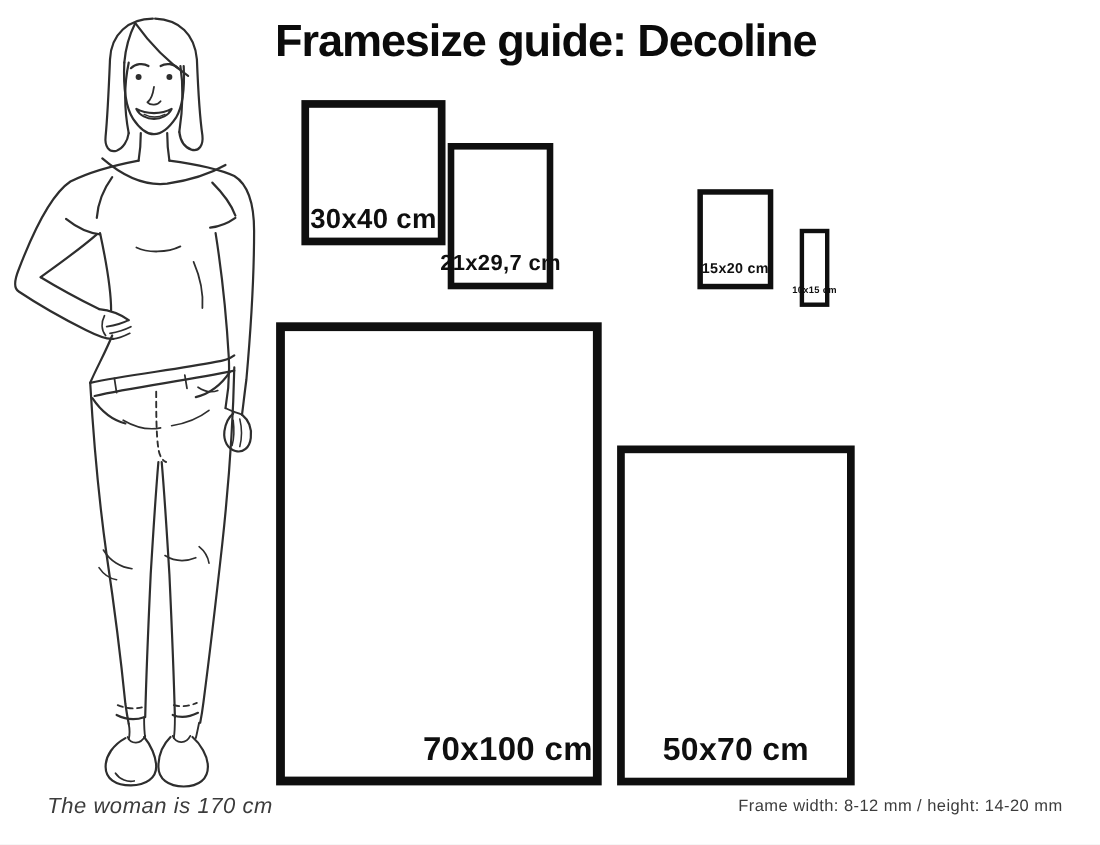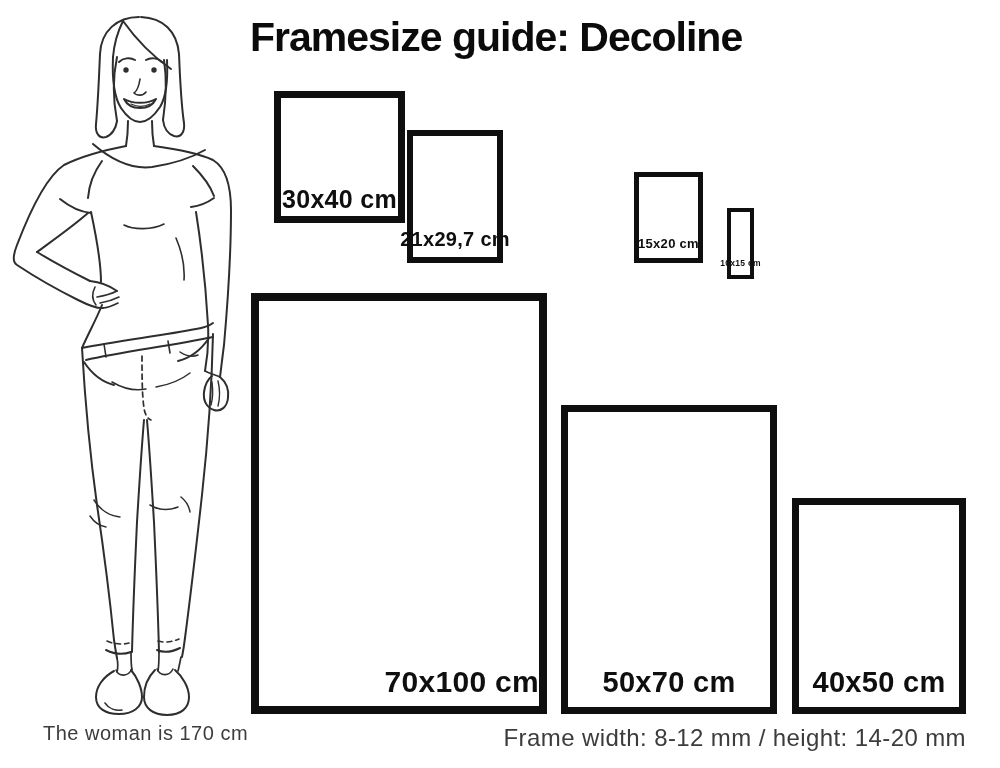--- a/index.html
+++ b/index.html
@@ -33,25 +33,25 @@
   .f5 { left:727px; top:192px; width:27px;  height:71px;  border-width:4px;margin-top:16px; }
   .f5 .lbl { font-size:8.5px; padding-bottom:8px; }
   .f6 { left:251px; top:293px; width:296px; height:421px; border-width:8px;justify-content:flex-end; }
   .f6 .lbl { font-size:30px; padding-bottom:9px; }
   .f7 { left:561px; top:405px; width:216px; height:309px; border-width:7px; }
   .f7 .lbl { font-size:29px; padding-bottom:10px; }
   .f8 { left:792px; top:498px; width:174px; height:216px; border-width:7px; }
   .f8 .lbl { font-size:29px; padding-bottom:10px; }
   .caption-left {
     position:absolute; left:28px; top:722px; width:235px; text-align:center;
-    font-size:20px; color:#3c3c3c; letter-spacing:0.5px;
+    font-style:italic; font-size:20px; color:#3c3c3c; letter-spacing:0.5px;
   }
   .caption-right {
     position:absolute; right:34px; top:724px; text-align:right;
-    font-size:24px; color:#3c3c3c; letter-spacing:0.4px; white-space:nowrap;
+    font-size:15px; color:#3c3c3c; letter-spacing:0.4px; white-space:nowrap;
   }
 </style>
 </head>
 <body>
 
 <div class="canvas">
 
   <h1 class="title">Framesize guide: Decoline</h1>
 
   <svg class="woman-svg" width="250" height="768" viewBox="0 0 250 768" fill="none" stroke="#2e2e2e" stroke-width="2" stroke-linecap="round" stroke-linejoin="round">
@@ -145,20 +145,17 @@
   <div class="frame f5">
     <span class="lbl">10x15 cm</span>
   </div>
 
   <div class="frame f6">
     <span class="lbl">70x100 cm</span>
   </div>
   <div class="frame f7">
     <span class="lbl">50x70 cm</span>
   </div>
-  <div class="frame f8">
-    <span class="lbl">40x50 cm</span>
-  </div>
 
   <div class="caption-left">The woman is 170 cm</div>
   <div class="caption-right">Frame width: 8-12 mm / height: 14-20 mm</div>
 
 </div>
 
 </body></html>

